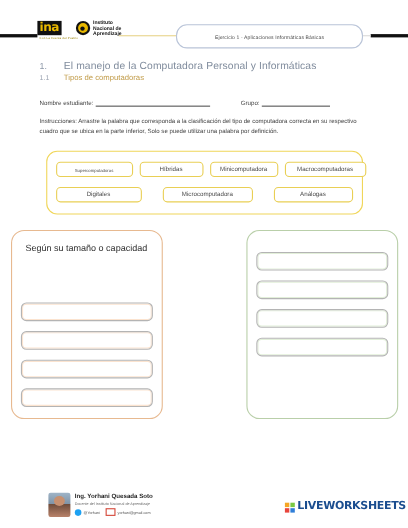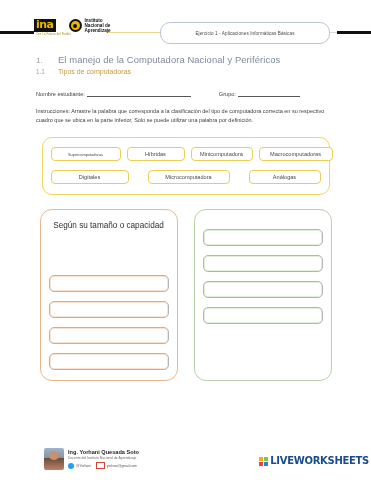--- a/index.html
+++ b/index.html
@@ -232,21 +232,21 @@
   .w-hib    { flex: 0 0 58px; }
   .w-mini   { flex: 0 0 62px; }
   .w-macro  { flex: 0 0 74px; }
   .w-digi   { flex: 0 0 78px; }
   .w-micro  { flex: 0 0 82px; }
   .w-analog { flex: 0 0 72px; }
 
   
   .columns {
     margin: 14px auto 0 auto;
-    width: 292px;
+    width: 352px;
     display: flex;
     justify-content: space-between;
   }
   .column {
     width: 138px;
     border-radius: 12px;
     padding: 10px 8px 10px 8px;
     box-sizing: border-box;
     min-height: 168px;
   }
@@ -396,21 +396,21 @@
     </div>
 
     <div class="exercise-pill">
       <span>Ejercicio 1 - Aplicaciones Informáticas Básicas</span>
     </div>
   </div>
 
   <div class="titles">
     <div class="title-row">
       <span class="title-num">1.</span>
-      <span class="title-main">El manejo de la Computadora Nacional y Periféricos</span>
+      <span class="title-main">El manejo de la Computadora Personal y Informáticas</span>
     </div>
     <div class="subtitle-row">
       <span class="subtitle-num">1.1</span>
       <span class="subtitle-main">Tipos de computadoras</span>
     </div>
   </div>
 
   <div class="fields">
     <span class="field-label">Nombre estudiante:</span>
     <span class="field-line line-name"></span>

